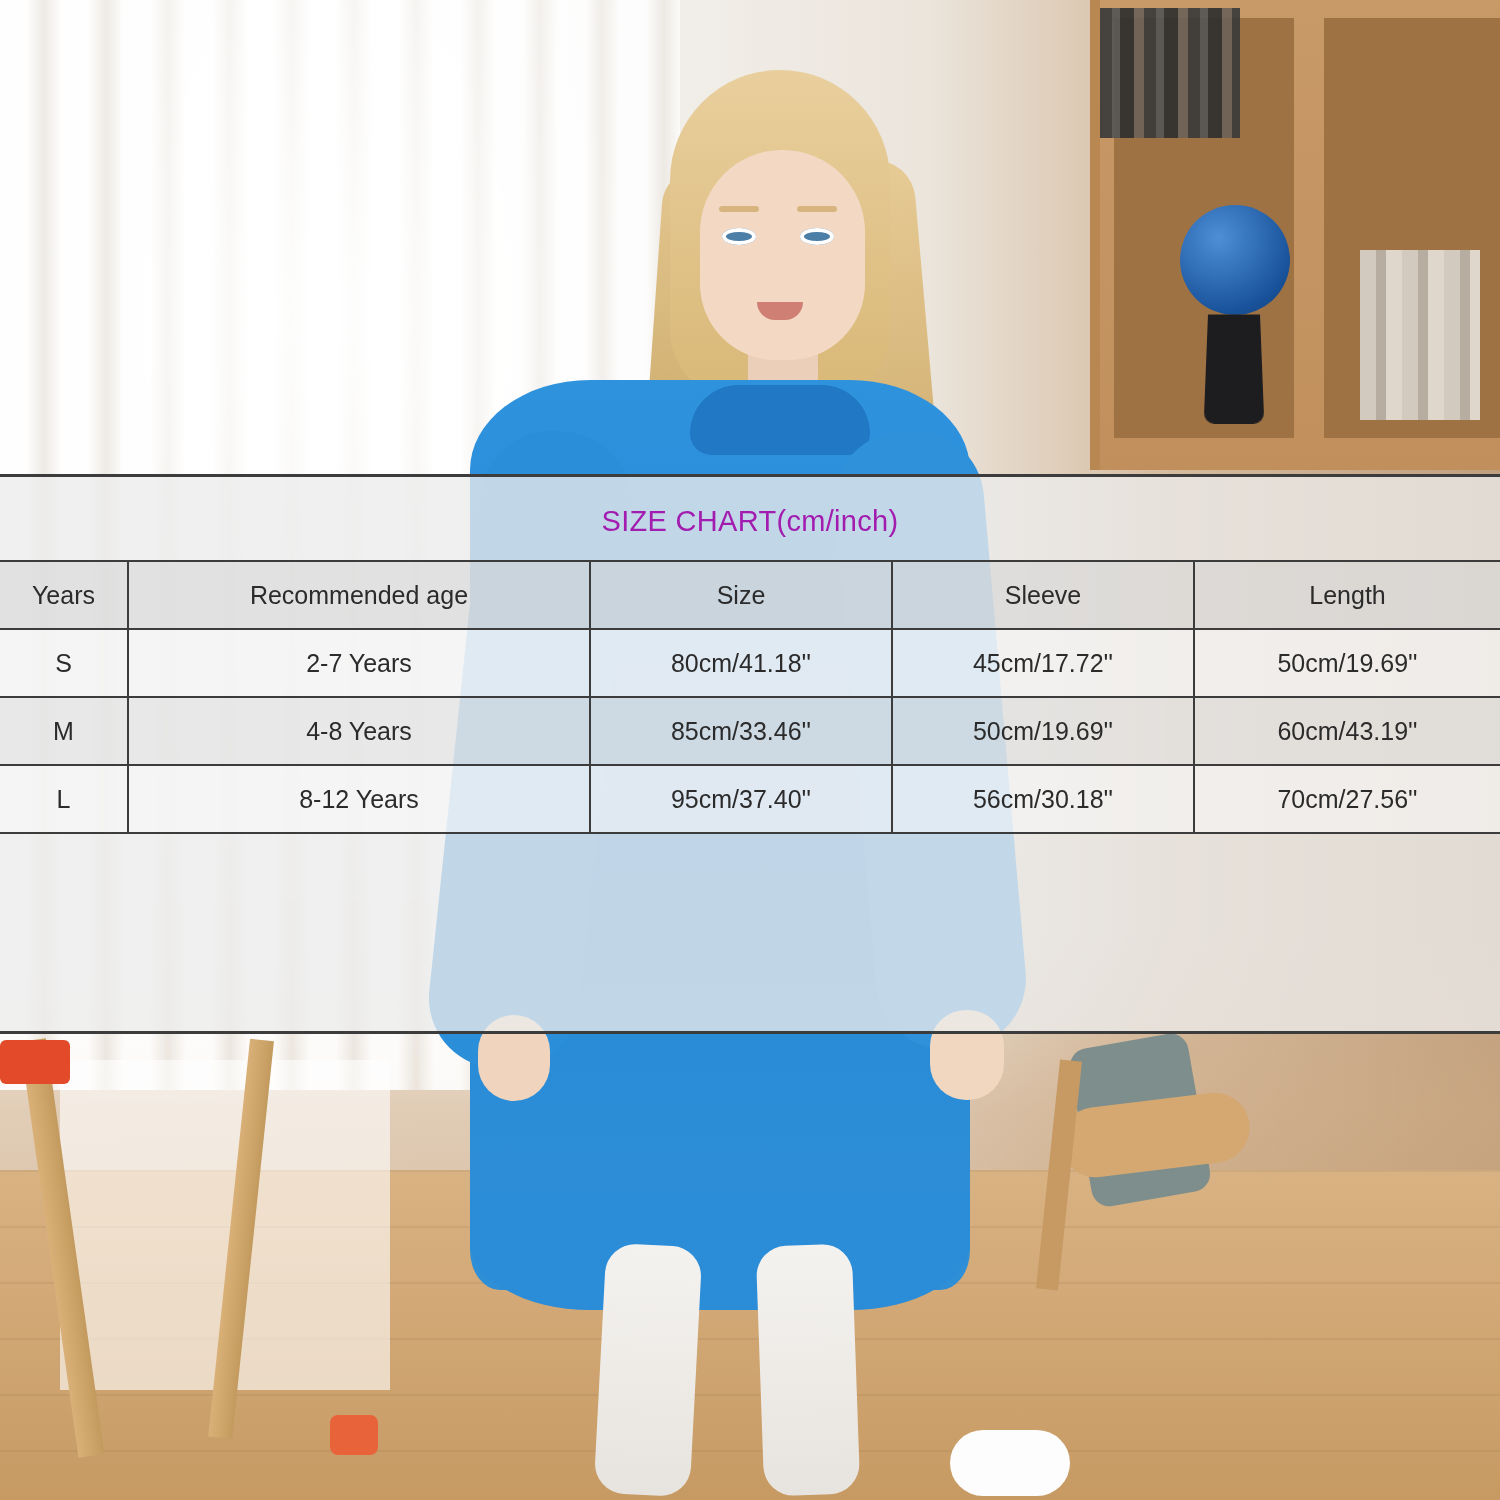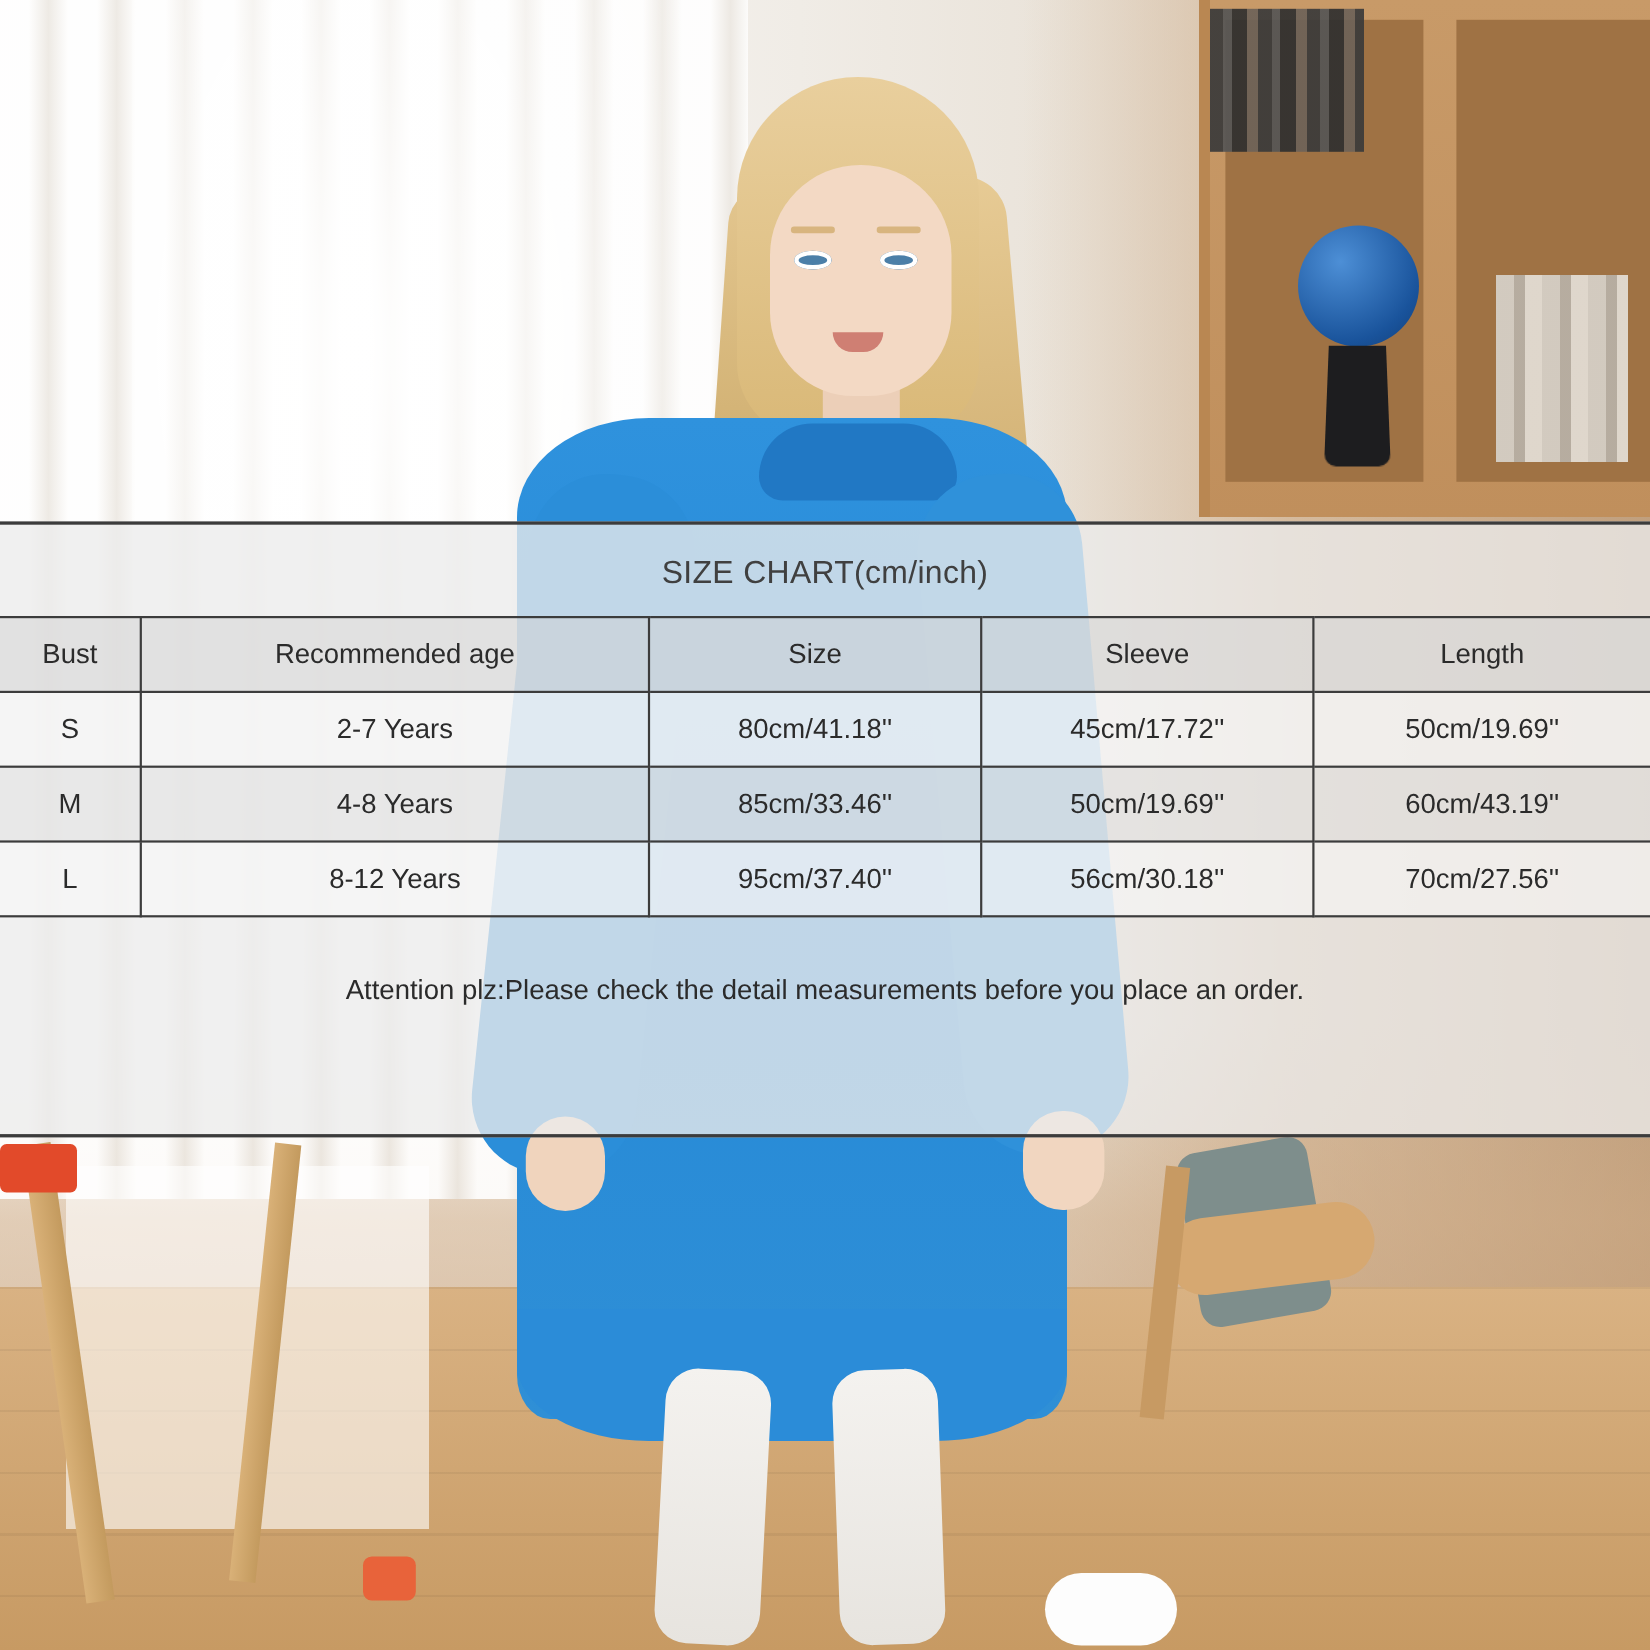--- a/index.html
+++ b/index.html
@@ -301,21 +301,21 @@
     width: 1500px;
     height: 560px;
     background: rgba(236, 236, 236, 0.78);
     border-top: 3px solid #3c3c3c;
     border-bottom: 3px solid #3c3c3c;
     box-sizing: border-box;
   }
   .chart-title {
     text-align: center;
     font-size: 29px;
-    color: #404040;
+    color: #a21caf;
     padding-top: 28px;
     letter-spacing: 0.3px;
   }
   table.size-table {
     width: 1500px;
     border-collapse: collapse;
     margin-top: 22px;
     table-layout: fixed;
   }
   table.size-table th,
@@ -404,21 +404,21 @@
     <table class="size-table">
       <colgroup>
         <col class="col-size">
           <col class="col-age">
           <col class="col-bust">
           <col class="col-slv">
           <col class="col-len">
       </colgroup>
       <thead>
         <tr>
-          <th>Bust</th>
+          <th>Years</th>
           <th>Recommended age</th>
           <th>Size</th>
           <th>Sleeve</th>
           <th>Length</th>
         </tr>
       </thead>
       <tbody>
         <tr>
           <td class="light">S</td>
           <td class="light">2-7 Years</td>
@@ -437,17 +437,16 @@
           <td class="light">L</td>
           <td class="light">8-12 Years</td>
           <td class="light">95cm/37.40''</td>
           <td class="light">56cm/30.18''</td>
           <td class="light">70cm/27.56''</td>
         </tr>
       </tbody>
     </table>
 
     <div class="chart-note">
-      <div>Attention plz:Please check the detail measurements before you place an order.</div>
     </div>
   </div>
 
 </div>
 
 </body></html>

